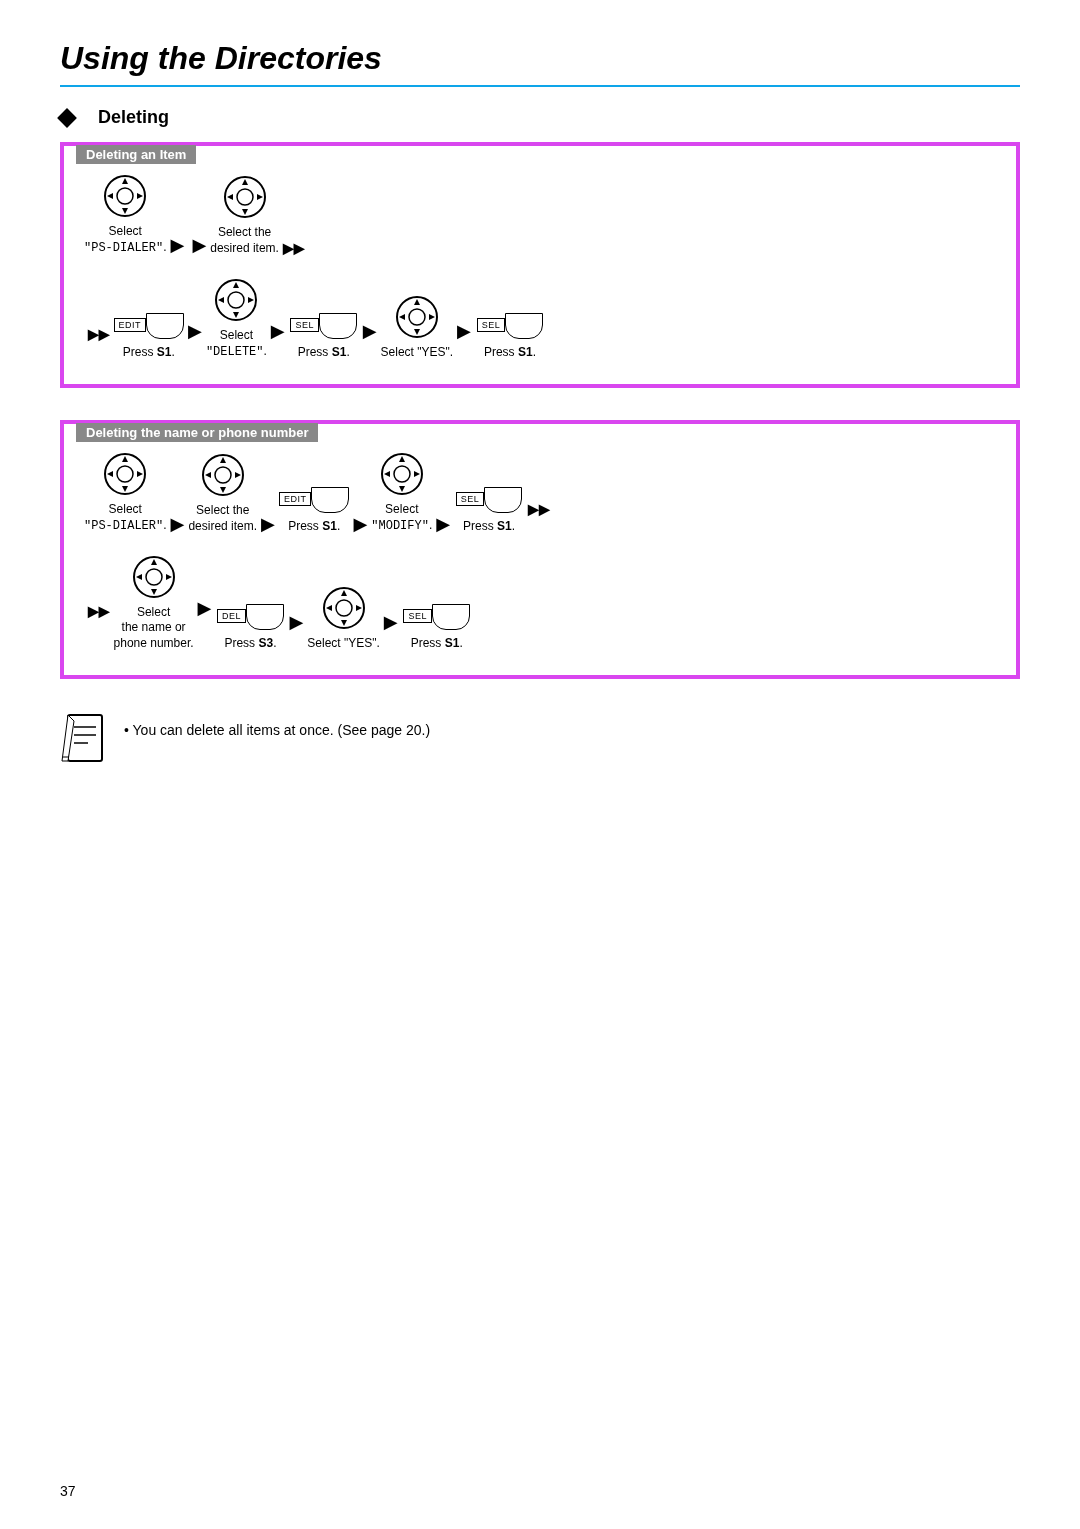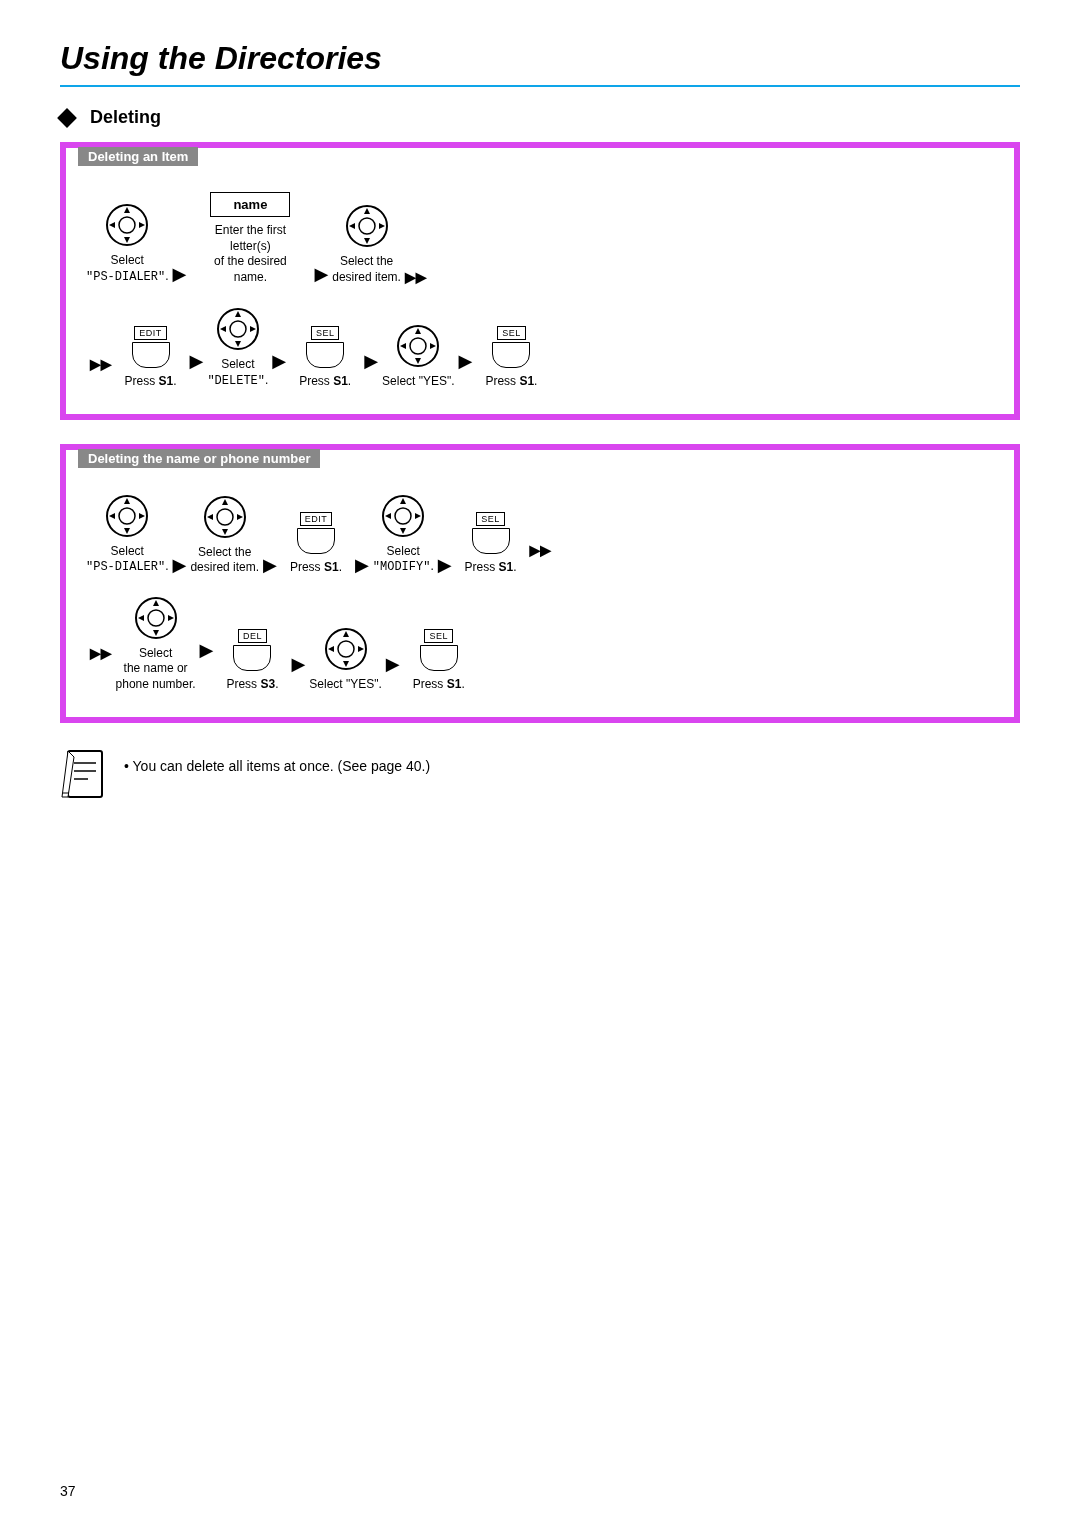--- a/index.html
+++ b/index.html
@@ -17,39 +17,39 @@
       font-weight: bold;
       font-style: italic;
       border-bottom: 2px solid #0ea5e9;
       padding-bottom: 8px;
       margin-bottom: 20px;
     }
 
     .section-heading {
       display: flex;
       align-items: center;
-      gap: 16px;
+      gap: 24px;
       font-size: 18px;
       font-weight: bold;
       margin-bottom: 14px;
     }
 
     .diamond {
       width: 14px;
       height: 14px;
       background: #000;
       transform: rotate(45deg);
       display: inline-block;
       flex-shrink: 0;
     }
 
     .diagram-box {
-      border: 6px solid #d946ef;
-      padding: 16px 20px 20px 20px;
-      margin-bottom: 24px;
+      border: 4px solid #d946ef;
+      padding: 0 20px 20px 20px;
+      margin-bottom: 32px;
       position: relative;
     }
 
     .diagram-box-label {
       position: absolute;
       top: -1px;
       left: 12px;
       background: #888;
       color: #fff;
       font-size: 13px;
@@ -100,21 +100,20 @@
 
     
     .nav-btn {
       width: 44px;
       height: 44px;
     }
 
     
     .soft-btn {
       display: flex;
-      flex-direction: column;
       align-items: center;
     }
 
     .btn-label-box {
       border: 1px solid #000;
       font-size: 9px;
       padding: 1px 4px;
       margin-bottom: 2px;
       font-weight: normal;
       letter-spacing: 0.5px;
@@ -191,24 +190,20 @@
         <circle cx="22" cy="22" r="20" fill="none" stroke="#000" stroke-width="2"></circle>
         <ellipse cx="22" cy="22" rx="8" ry="8" fill="none" stroke="#000" stroke-width="1.5"></ellipse>
         <polygon points="22,4 19,10 25,10" fill="#000"></polygon>
         <polygon points="22,40 19,34 25,34" fill="#000"></polygon>
         <polygon points="4,22 10,19 10,25" fill="#000"></polygon>
         <polygon points="40,22 34,19 34,25" fill="#000"></polygon>
       </svg>
       <div class="label-bottom sub-label">Select<br><span class="mono">"PS-DIALER"</span>.</div>
     </div>
     <div class="arrow">▶</div>
-    <div class="flow-item" style="min-width:120px;">
-      <div class="text-input-box" style="margin-bottom:0;">name</div>
-      <div class="label-bottom sub-label">Enter the first letter(s)<br>of the desired name.</div>
-    </div>
     <div class="arrow">▶</div>
     <div class="flow-item">
       <svg class="nav-btn" viewBox="0 0 44 44">
         <circle cx="22" cy="22" r="20" fill="none" stroke="#000" stroke-width="2"></circle>
         <ellipse cx="22" cy="22" rx="8" ry="8" fill="none" stroke="#000" stroke-width="1.5"></ellipse>
         <polygon points="22,4 19,10 25,10" fill="#000"></polygon>
         <polygon points="22,40 19,34 25,34" fill="#000"></polygon>
         <polygon points="4,22 10,19 10,25" fill="#000"></polygon>
         <polygon points="40,22 34,19 34,25" fill="#000"></polygon>
       </svg>
@@ -373,16 +368,16 @@
 
 <div class="note-section">
   <svg class="note-icon" viewBox="0 0 50 54">
     <rect x="8" y="4" width="34" height="46" rx="2" fill="none" stroke="#000" stroke-width="2"></rect>
     <line x1="14" y1="16" x2="36" y2="16" stroke="#000" stroke-width="1.5"></line>
     <line x1="14" y1="24" x2="36" y2="24" stroke="#000" stroke-width="1.5"></line>
     <line x1="14" y1="32" x2="28" y2="32" stroke="#000" stroke-width="1.5"></line>
     <polygon points="2,50 8,4 14,10 8,50" fill="#fff" stroke="#000" stroke-width="1"></polygon>
     <line x1="3" y1="46" x2="9" y2="46" stroke="#000" stroke-width="1"></line>
   </svg>
-  <div class="note-text">• You can delete all items at once. (See page 40.)</div>
+  <div class="note-text">• You can delete all items at once. (See page 20.)</div>
 </div>
 
 <div class="page-number">37</div>
 
 </body></html>

